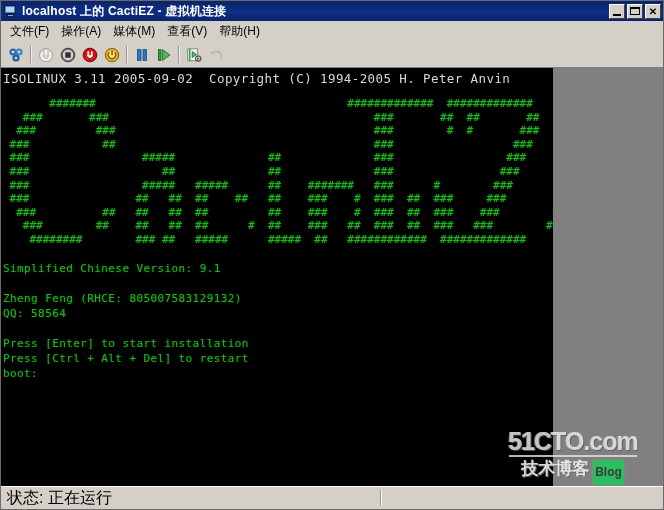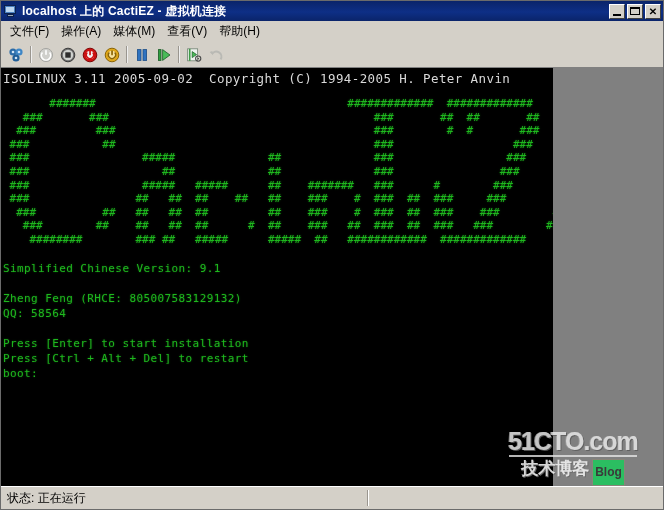--- a/index.html
+++ b/index.html
@@ -266,21 +266,21 @@
   
   .statusbar {
     height: 22px;
     background: #d4d0c8;
     border-top: 1px solid #fff;
     display: flex;
     align-items: center;
     flex: 0 0 auto;
   }
   .status-cell {
-    font-size: 12px;
+    font-size: 16px;
     color: #000;
     padding-left: 6px;
     font-family: "Liberation Sans", sans-serif;
     white-space: nowrap;
   }
   .status-sep {
     width: 1px;
     height: 16px;
     background: #9a968f;
     border-right: 1px solid #fff;

